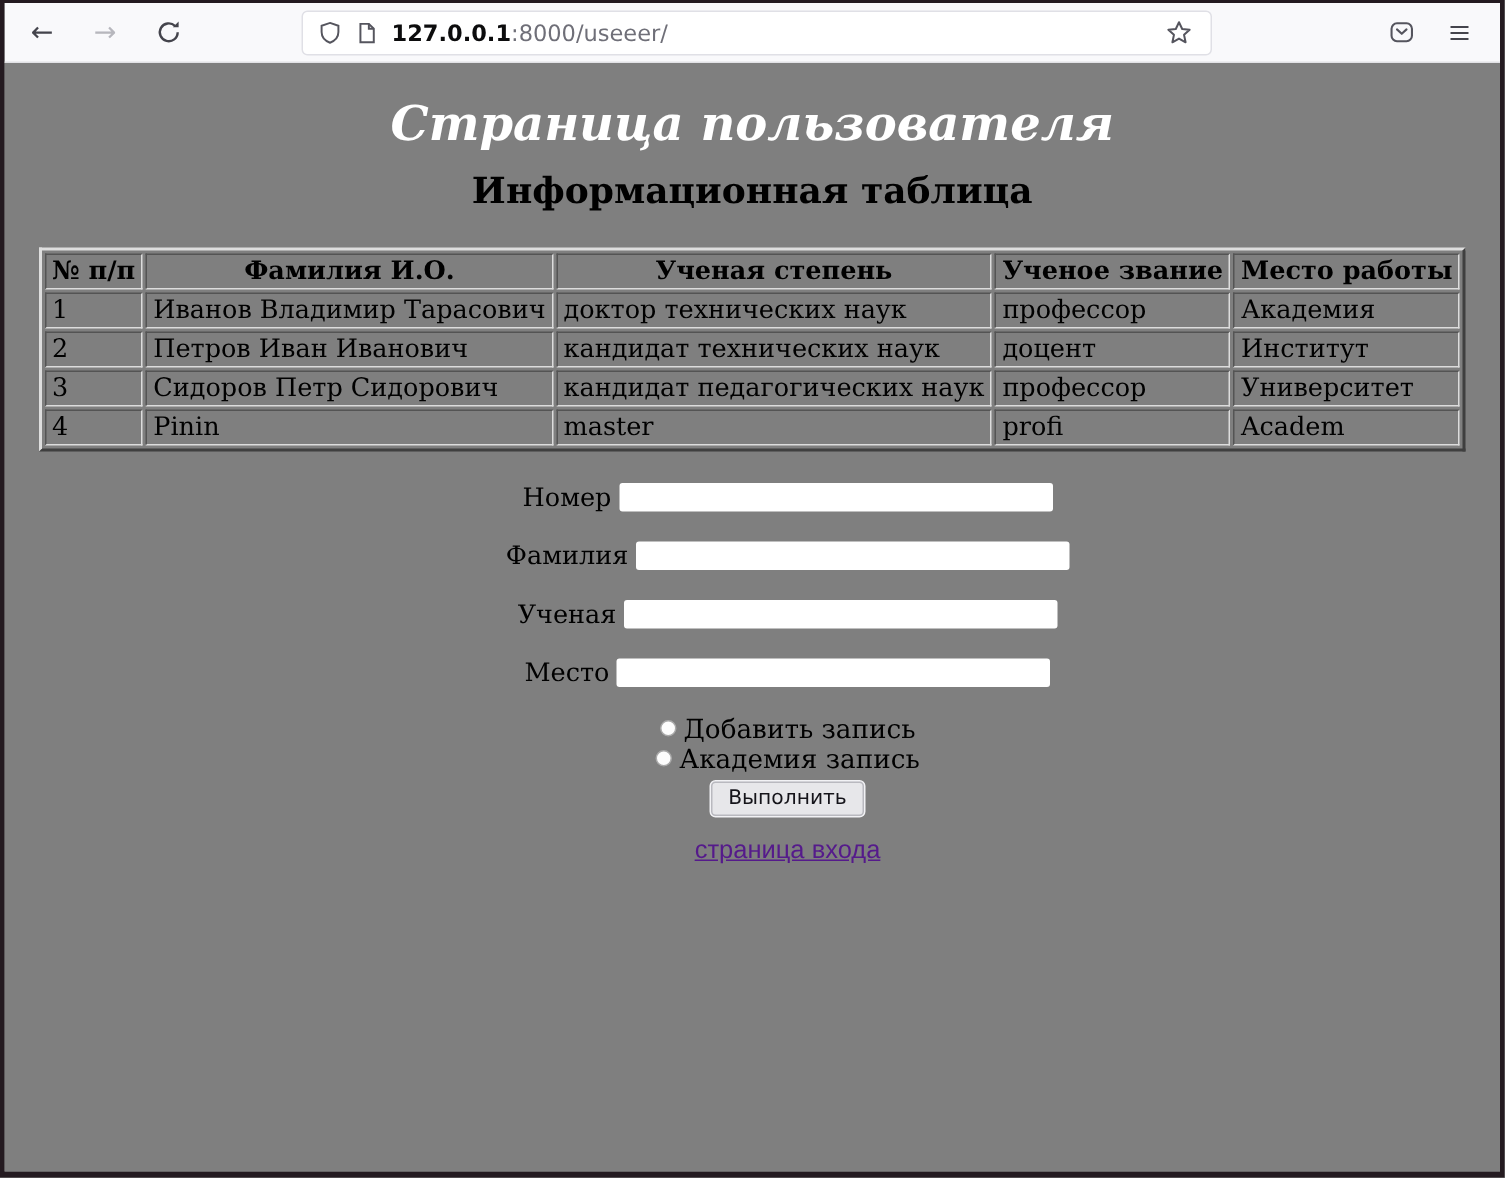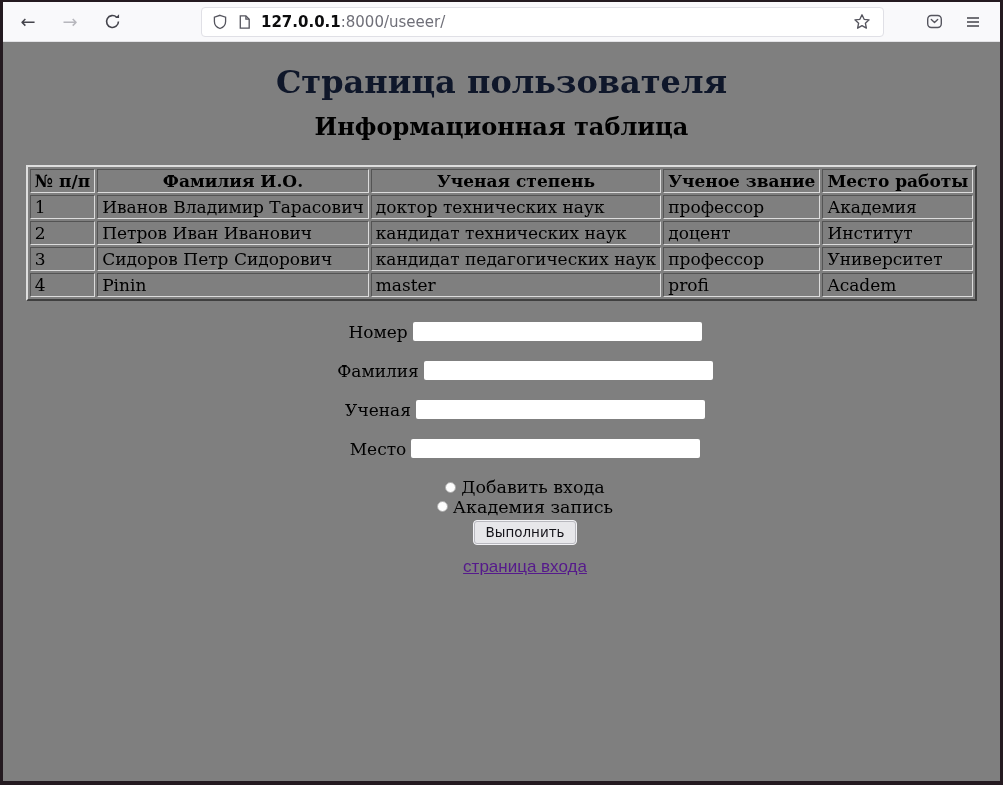--- a/index.html
+++ b/index.html
@@ -25,21 +25,21 @@
     width: 30px; height: 30px;
     display: flex; align-items: center; justify-content: center;
     font-size: 18px; color: #44444c;
     border-radius: 4px; cursor: pointer;
     margin-right: 12px; background: transparent; border: none;
     font-family: "DejaVu Sans", sans-serif;
   }
   .nav-btn.disabled { color: #b7b7bd; }
   .urlbar {
     margin-left: 62px;
-    width: 683px; height: 30px;
+    width: 607px; height: 30px;
     background: #ffffff;
     border: 1px solid #e0e0e6;
     border-radius: 4px;
     display: flex; align-items: center;
     padding: 0 6px 0 10px;
     gap: 9px;
   }
   .url-text { font-size: 15px; white-space: nowrap; }
   .url-host { color: #0c0c0d; font-weight: 600; }
   .url-path { color: #6f6f78; }
@@ -53,24 +53,25 @@
   
   .page {
     height: 740px;
     background: #7f7f7f;
     font-family: "DejaVu Serif", serif;
     color: #000;
     overflow: hidden;
   }
   .page-title {
     text-align: center;
-    color: #0f172a;
+    color: #ffffff;
     font-size: 32px;
     font-weight: bold;
     margin-top: 21px;
+    font-style: italic;
   }
   .page-subtitle {
     text-align: center;
     color: #000;
     font-size: 24px;
     font-weight: bold;
     margin-top: 11px;
   }
 
   table.sci {
@@ -259,21 +260,21 @@
     </div>
     <div class="frow">
       <label>Ученая</label><input type="text" value="" style="">
     </div>
     <div class="frow">
       <label>Место</label><input type="text" value="" style="">
     </div>
 
     <div class="radio-block">
       <div class="radio-line">
-        <input type="radio" name="action" style=""><span>Добавить входа</span>
+        <input type="radio" name="action" style=""><span>Добавить запись</span>
       </div>
       <div class="radio-line">
         <input type="radio" name="action" style=""><span>Академия запись</span>
       </div>
       <button class="exec-btn">Выполнить</button>
     </div>
 
     <div class="link-line">
       <a href="#">страница входа</a>
     </div>

